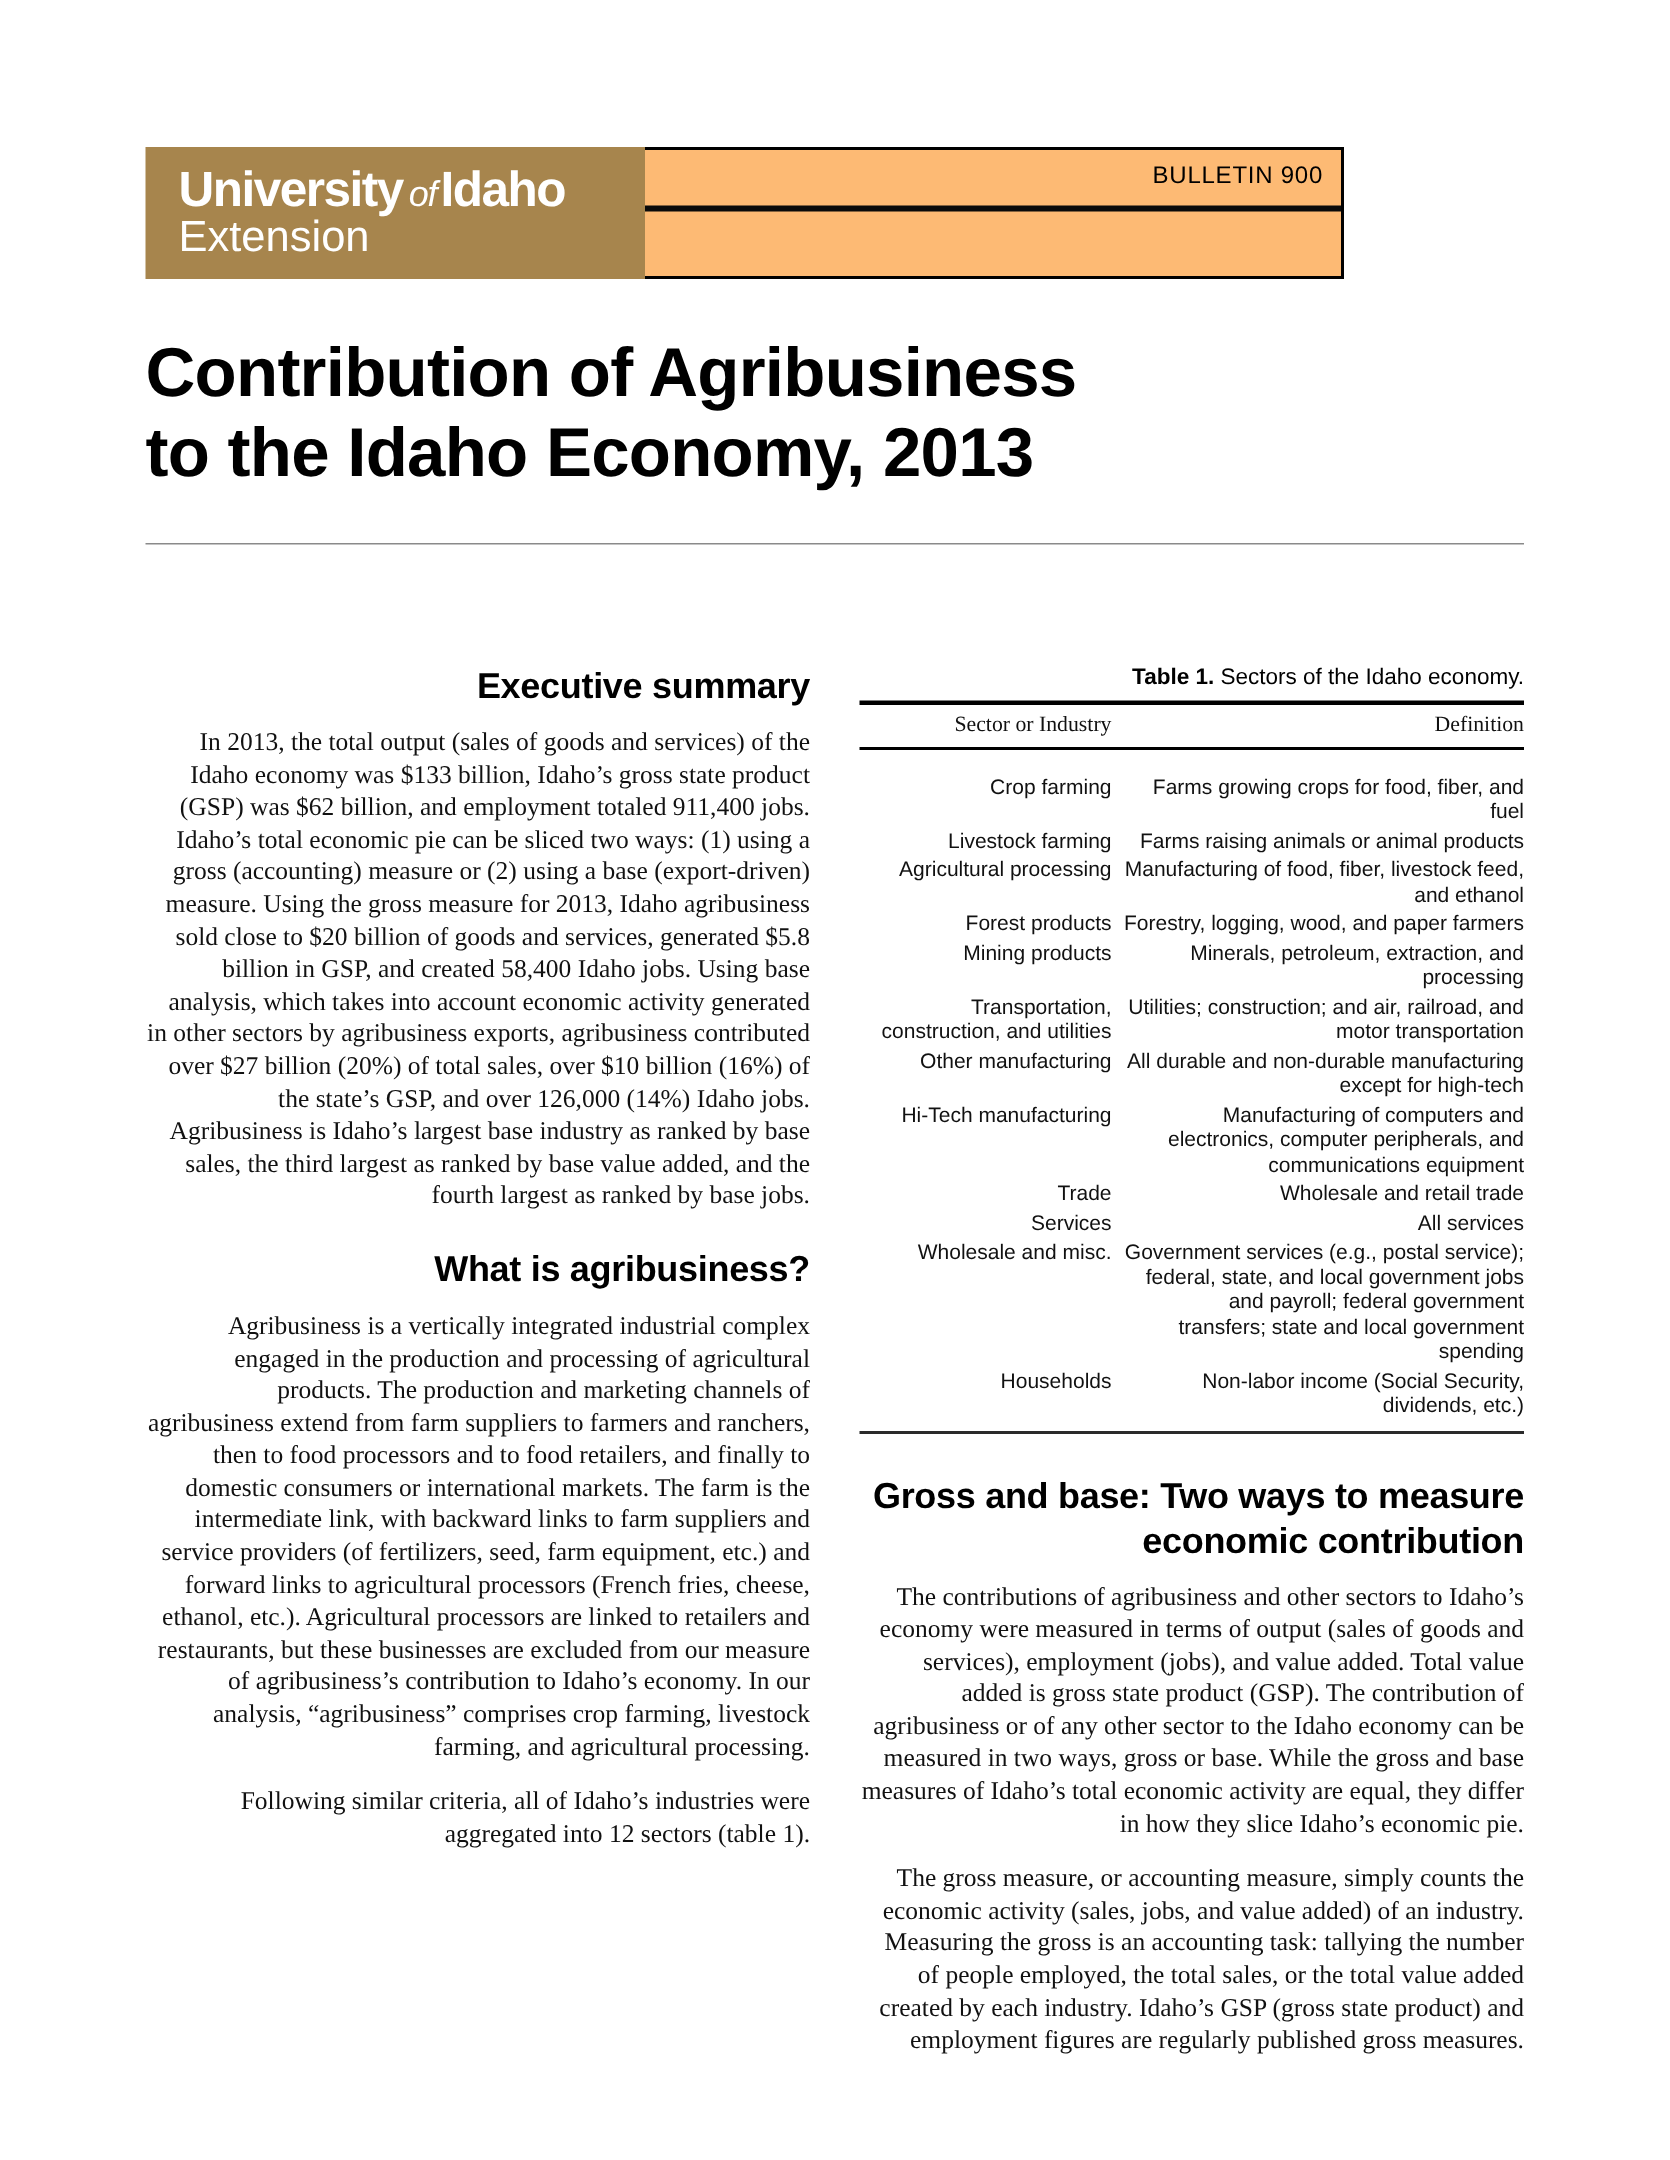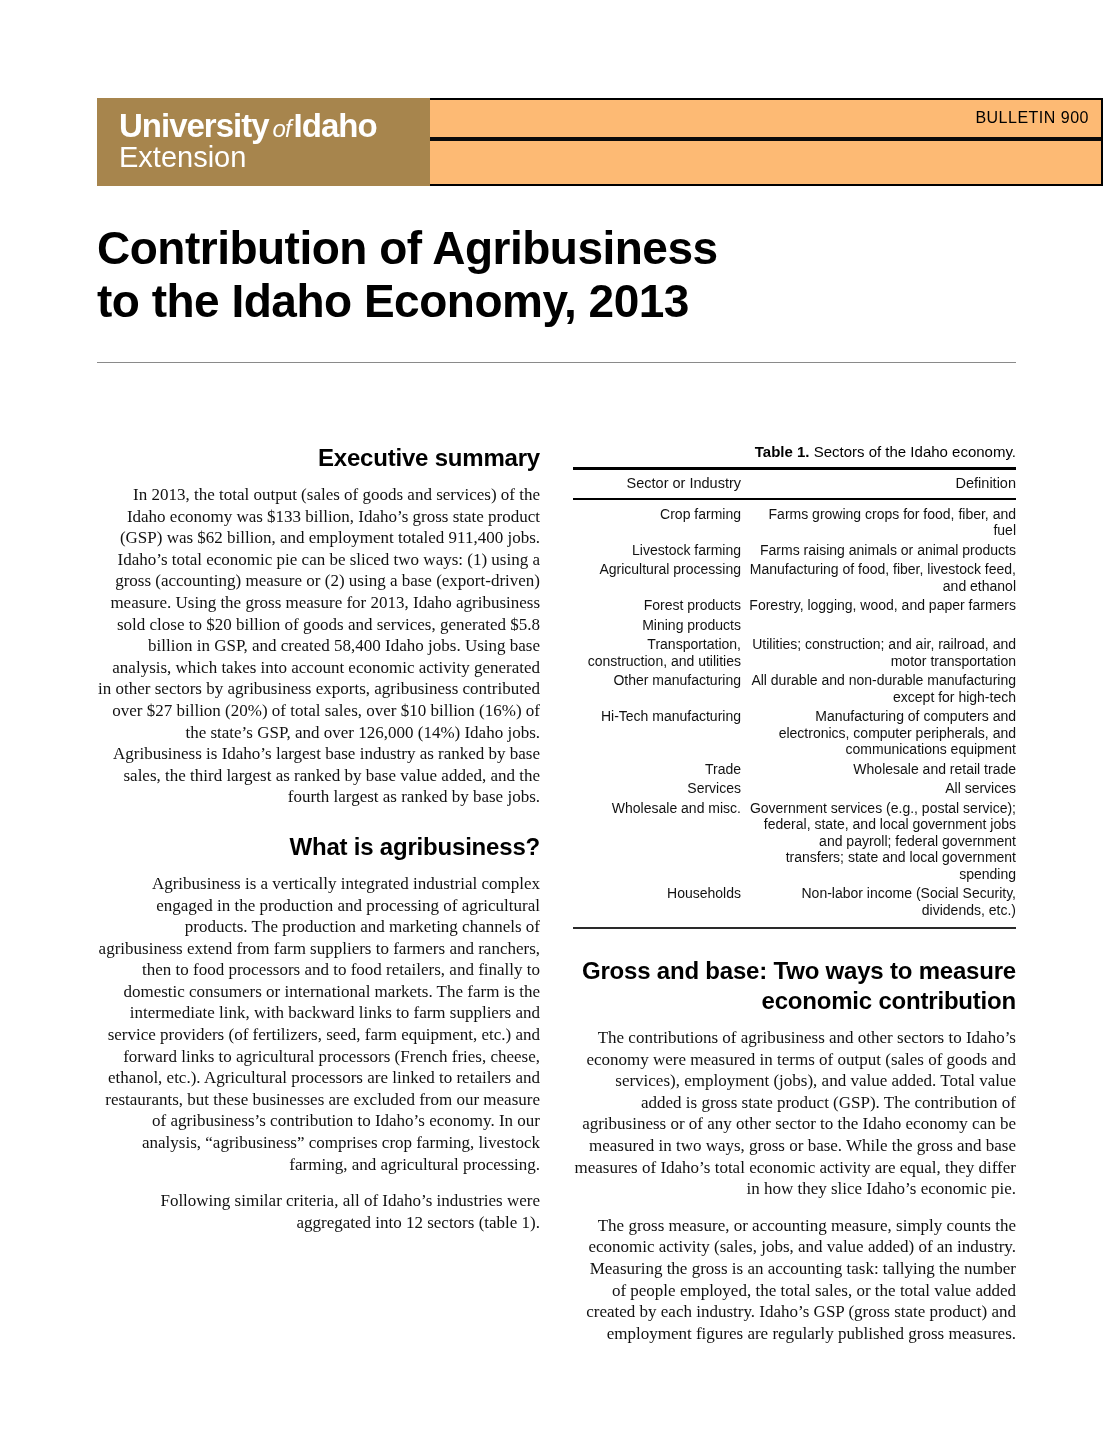--- a/index.html
+++ b/index.html
@@ -10,21 +10,21 @@
     width: 1113px;
     height: 1440px;
     background: #fff;
     overflow: hidden;
   }
 
   
   .masthead {
     position: absolute;
     left: 97px; top: 98px;
-    width: 1006px; height: 88px;
+    width: 799px; height: 88px;
     display: flex;
   }
   .logo-box {
     width: 333px; height: 88px;
     background: #A7854D;
     color: #fff;
     font-family: "Liberation Sans", sans-serif;
     padding: 11px 0 0 22px;
     flex: 0 0 auto;
   }
@@ -118,21 +118,22 @@
     color: #111;
     border-top: 3px solid #000;
     border-bottom: 2px solid #2a2a2a;
     margin-bottom: 27px;
   }
   .trow { display: flex; margin-bottom: 3px; }
   .thead {
     font-size: 14.5px;
     padding: 5px 0 6px 0;
     border-bottom: 2px solid #000;
-    margin-bottom: 6px;
+    margin-bottom: 16px;
+    font-family: Liberation Serif, serif;
   }
   .c1 {
     flex: 0 0 168px;
     margin-right: 7px;
     padding-left: 10px; text-indent: -10px;
   }
   .c2 {
     flex: 1 1 auto;
     padding-left: 13px; text-indent: -13px;
   }
@@ -187,20 +188,21 @@
         <div class="trow">
           <div class="c1">Agricultural processing</div>
           <div class="c2">Manufacturing of food, fiber, livestock feed, and ethanol</div>
         </div>
         <div class="trow">
           <div class="c1">Forest products</div>
           <div class="c2">Forestry, logging, wood, and paper farmers</div>
         </div>
         <div class="trow">
           <div class="c1">Mining products</div>
+          <div class="c2">Minerals, petroleum, extraction, and processing</div>
         </div>
         <div class="trow">
           <div class="c1">Transportation, construction, and utilities</div>
           <div class="c2">Utilities; construction; and air, railroad, and motor transportation</div>
         </div>
         <div class="trow">
           <div class="c1">Other manufacturing</div>
           <div class="c2">All durable and non-durable manufacturing except for high-tech</div>
         </div>
         <div class="trow">

